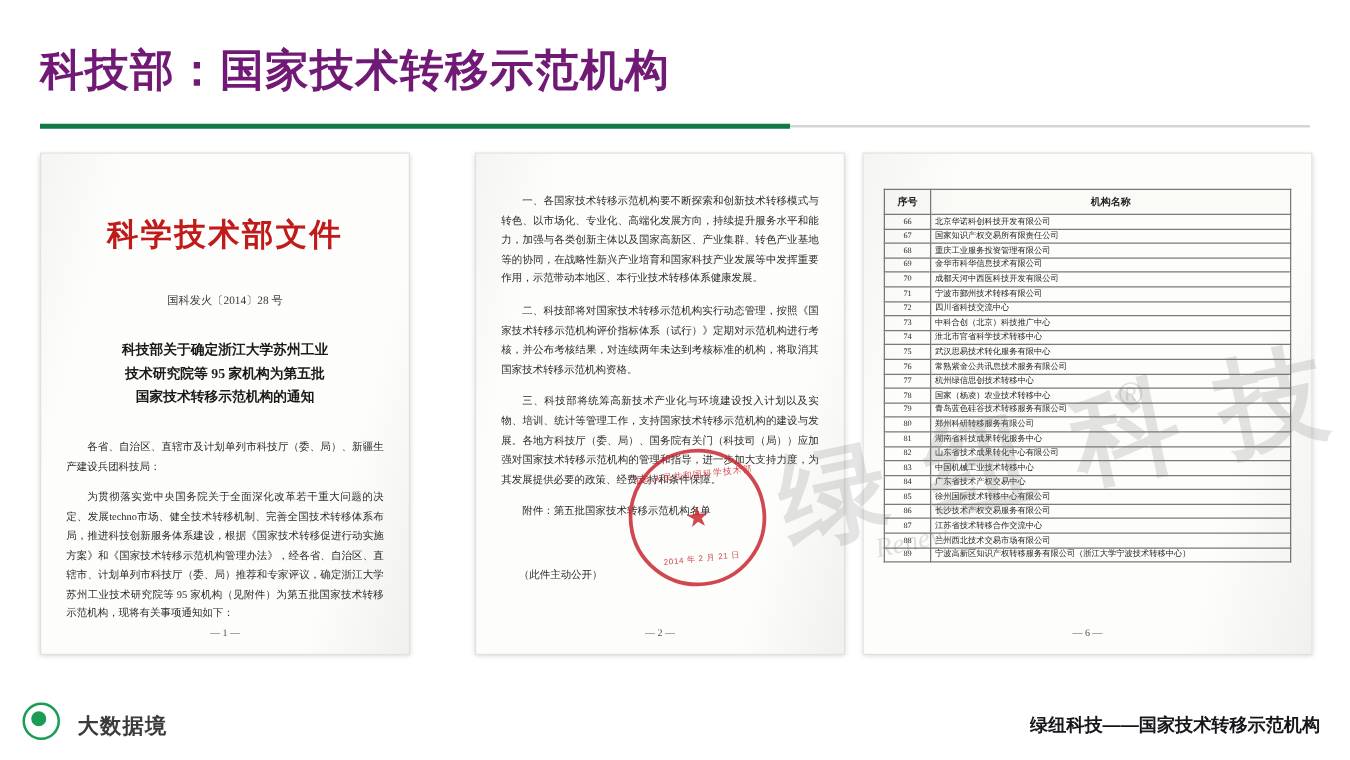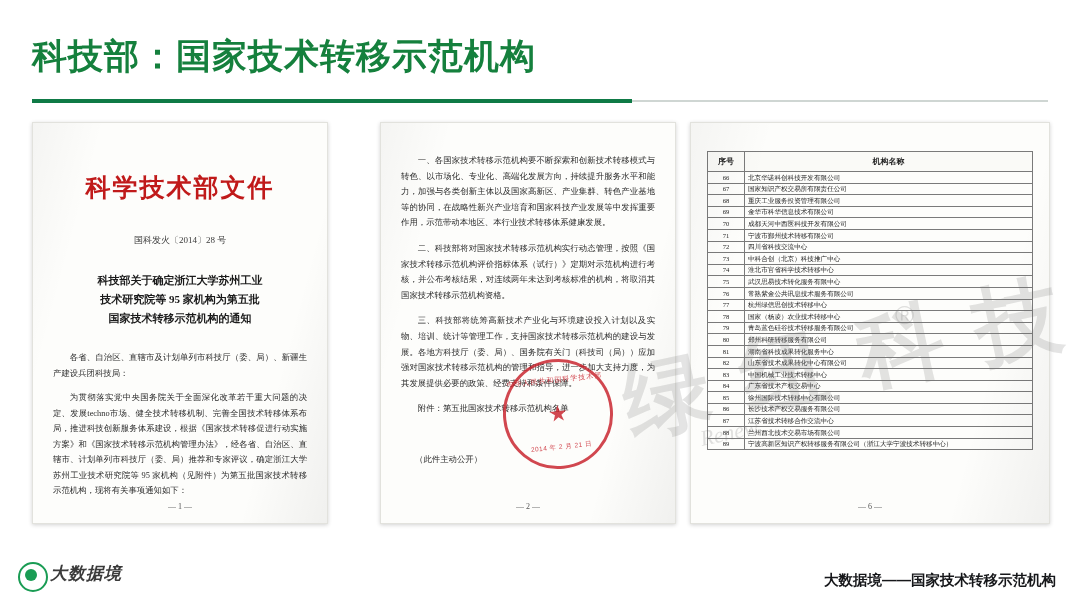--- a/index.html
+++ b/index.html
@@ -8,21 +8,21 @@
     background:#ffffff;
     font-family:"Liberation Sans","DejaVu Sans",sans-serif;
     overflow:hidden;
     position:relative;
   }
   .slide{position:relative;width:1080px;height:608px;}
 
   
   .title{
     position:absolute;left:32px;top:33px;
-    font-size:35px;font-weight:bold;color:#15803d;
+    font-size:35px;font-weight:bold;color:#701a75;
     letter-spacing:1px;white-space:nowrap;
   }
   .title-rule{
     position:absolute;left:32px;top:99px;width:600px;height:4px;
     background:#0f7a46;
   }
   .title-rule-thin{
     position:absolute;left:632px;top:100px;width:416px;height:2px;
     background:#cfd6d3;
   }
@@ -132,21 +132,21 @@
     font-family:"Liberation Serif","DejaVu Serif",serif;
     font-style:italic;transform:rotate(-12deg);pointer-events:none;
   }
   .watermark-r{
     position:absolute;left:895px;top:300px;
     font-size:26px;color:rgba(120,120,120,.22);pointer-events:none;
   }
 
   
   .footer-logo{
-    position:absolute;left:18px;bottom:16px;display:flex;align-items:flex-start;gap:2px;font-style:italic;
+    position:absolute;left:18px;bottom:16px;display:flex;align-items:flex-end;gap:14px;
   }
   .logo-mark{
     width:26px;height:26px;border:2px solid #1a9c54;border-radius:50%;
     position:relative;
   }
   .logo-mark::before{
     content:"";position:absolute;left:5px;top:5px;width:12px;height:12px;
     border-radius:50%;background:#1a9c54;
   }
   .logo-text{font-size:17px;font-weight:bold;color:#3b3b3b;letter-spacing:1px;}
@@ -308,16 +308,16 @@
 
   <div class="watermark">绿 纽 科 技</div>
   <div class="watermark-sub">Renew</div>
   <div class="watermark-r">®</div>
 
   <div class="footer-logo">
     <div class="logo-mark"></div>
     <div class="logo-text">大数据境</div>
   </div>
   <div class="footer-right">
-    <div class="footer-item">大数据境——国家技术转移示范机构</div>
+    <div class="footer-item">绿纽科技——国家技术转移示范机构</div>
   </div>
 
 </div>
 
 </body></html>

